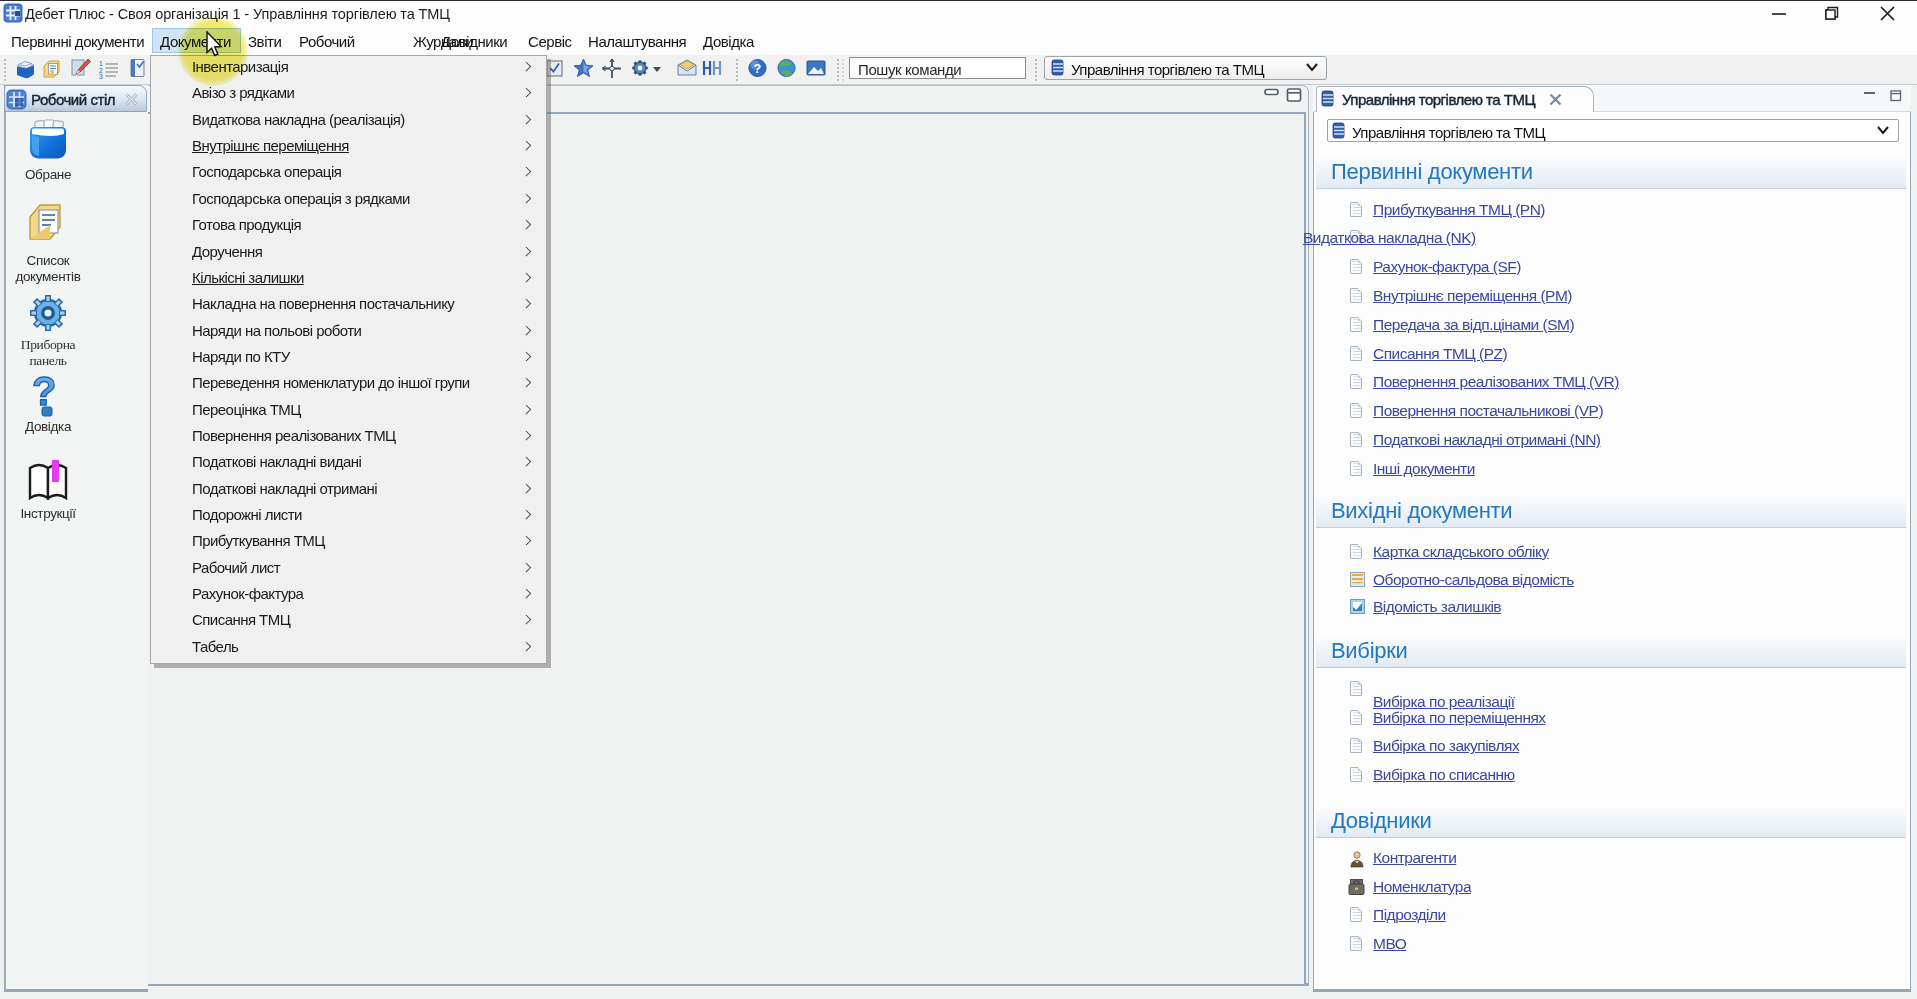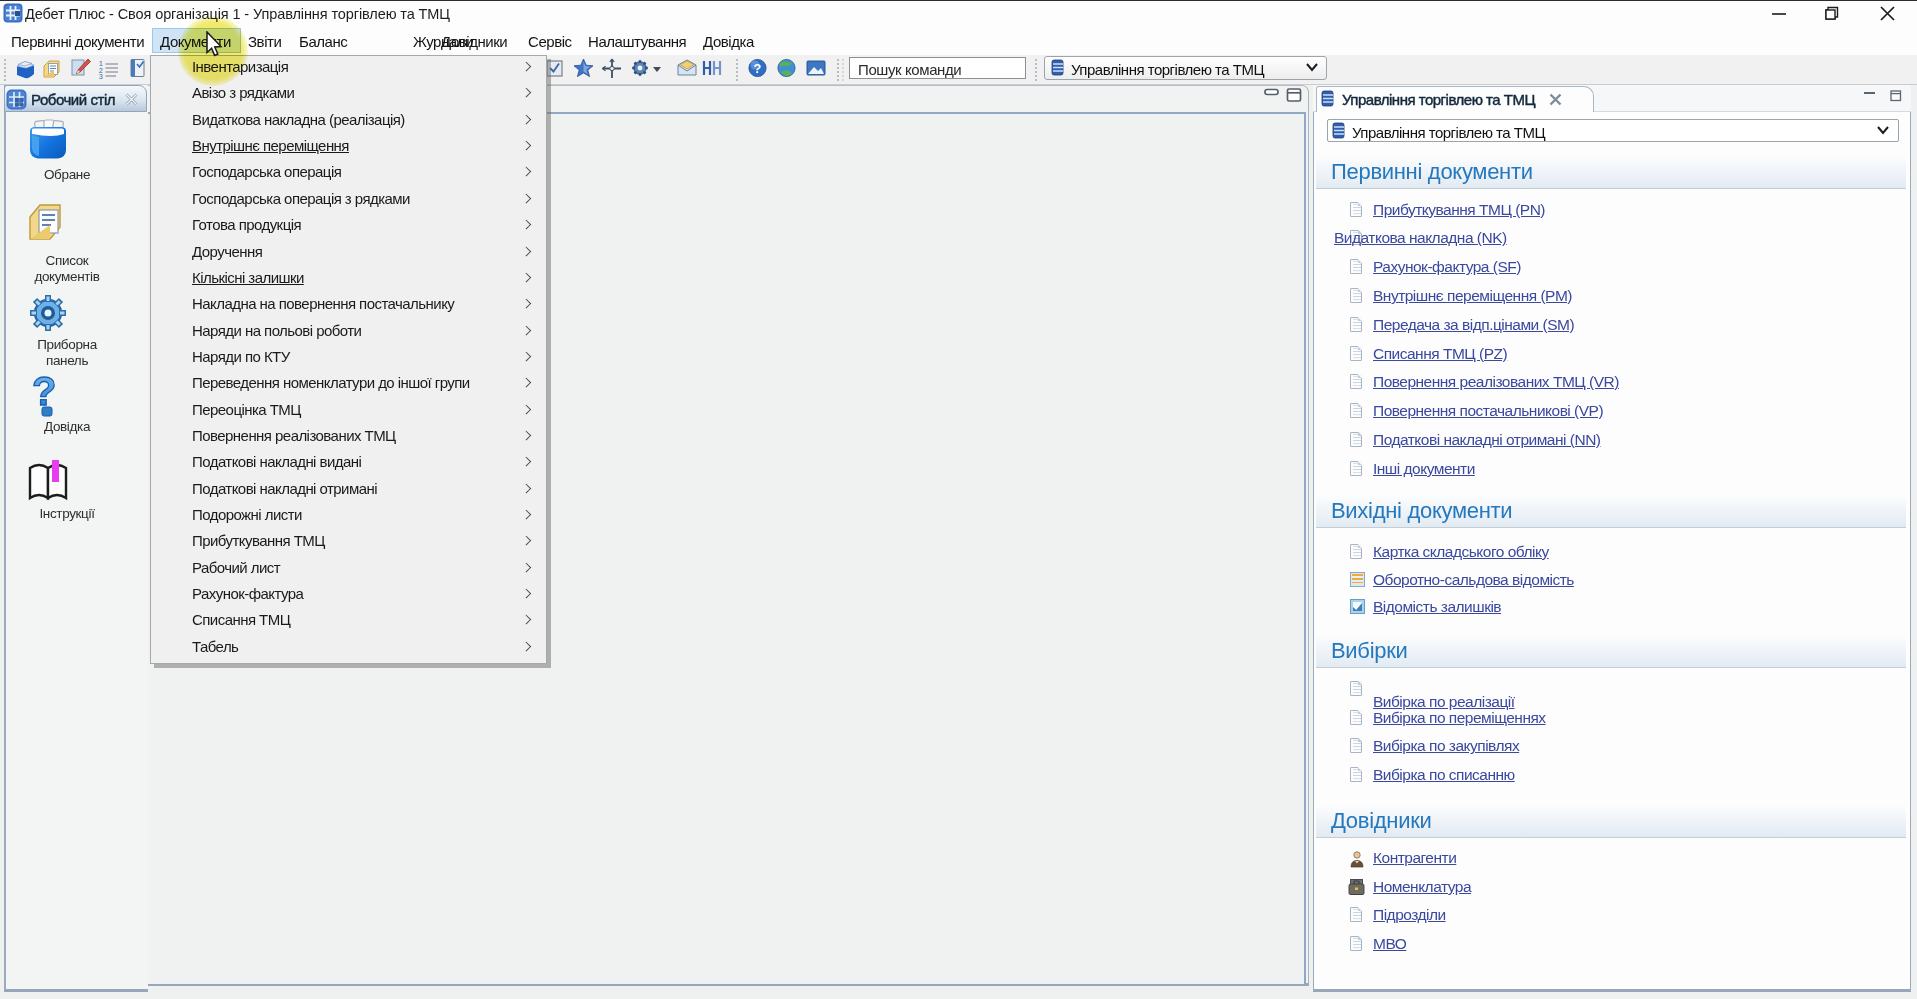--- a/index.html
+++ b/index.html
@@ -34,21 +34,21 @@
 .rlink { position:absolute; font-size:15.5px; color:#3a489e; text-decoration:underline; letter-spacing:-0.5px; }
 .ricon { position:absolute; width:13px; height:16px; }
 
 
 #dropdown { left:150px; top:55px; width:397px; height:609px; background:#f0f0f0; border:1px solid #a8a8a8;
   box-shadow:4px 4px 0px rgba(108,108,108,0.5); }
 .ditem { position:absolute; left:192px; font-size:15px; color:#1a1a1a; letter-spacing:-0.55px; }
 .darr { position:absolute; left:523px; width:6.5px; height:6.5px; border-right:1.9px solid #4a4a4a; border-top:1.9px solid #4a4a4a; transform:rotate(45deg); }
 
 
-.plabel { position:absolute; font-size:13.5px; color:#2e2e2e; width:96px; text-align:center; left:0; line-height:15.5px; letter-spacing:-0.35px;margin-left:19px; }
+.plabel { position:absolute; font-size:13.5px; color:#2e2e2e; width:96px; text-align:center; left:0; line-height:15.5px; letter-spacing:-0.35px; }
 
 .icon-doc { background:#fdfdfe; border:1px solid #a8b4c2; border-radius:1px;
   background-image:linear-gradient(#c5d0dc 1px, transparent 1px);
   background-size:80% 3.2px; background-position:2px 4px; background-repeat:repeat-y; width:12px !important; height:15px !important; }
 .icon-table { background:#d8e9f6; border:1px solid #8fa6bd; width:15px !important; height:15px !important; }
 .icon-table::after { content:""; position:absolute; left:1px; top:1px; right:1px; bottom:3px;
   background:repeating-linear-gradient(#f2ab30 0 2.2px, #e6eff8 2.2px 3.8px); }
 .icon-chart { background:#a8d3ec; border:1px solid #6e9cbf; width:15px !important; height:15px !important; }
 .icon-chart::after { content:""; position:absolute; left:2px; top:2px; width:9px; height:9px; background:#f4fafd;
   clip-path:polygon(0 55%, 35% 90%, 100% 10%, 100% 100%, 0 100%); background:#3f7fb5; }
@@ -77,21 +77,21 @@
   <path d="M 63 5 L 63 2.5 L 72.5 2.5 L 72.5 12 L 70 12" fill="#fff" stroke="#1c1c1c" stroke-width="1.4"></path>
   <rect x="61" y="5" width="9" height="9" fill="#fff" stroke="#1c1c1c" stroke-width="1.4"></rect>
   <path d="M 116 2 L 129 15 M 129 2 L 116 15" stroke="#1c1c1c" stroke-width="1.7"></path>
 </svg>
 
 <div class="abs" id="menubar"></div>
 <div class="abs" style="left:152px; top:28px; width:89px; height:25px; background:#cfe5f7; border:1px solid #9ec7e8;"></div>
 <div class="mitem" style="left:11px;">Первинні документи</div>
 <div class="mitem" style="left:160px;">Документи</div>
 <div class="mitem" style="left:248px;">Звіти</div>
-<div class="mitem" style="left:299px;">Баланс</div>
+<div class="mitem" style="left:299px;">Робочий</div>
 <div class="mitem" style="left:365px;margin-left:48px;">Журнали</div>
 <div class="mitem" style="left:441px;">Довідники</div>
 <div class="mitem" style="left:528px;">Сервіс</div>
 <div class="mitem" style="left:588px;">Налаштування</div>
 <div class="mitem" style="left:703px;">Довідка</div>
 
 <div class="abs" id="toolbar"></div>
 <svg class="abs" style="left:0; top:55px;" width="860" height="30" viewBox="0 0 860 30">
 
   <line x1="5" y1="4" x2="5" y2="26" stroke="#b9bdc2" stroke-width="2" stroke-dasharray="2 2"></line>
@@ -297,41 +297,41 @@
   <rect x="13" y="36" width="10" height="9" rx="2" fill="#2f7fc4" stroke="#1a5fae" stroke-width="1"></rect>
 </svg>
 <svg class="abs" style="left:25px; top:458px;" width="48" height="48" viewBox="0 0 48 48">
   <path d="M5 10 Q14 4 23 10 L23 40 Q14 34 5 40 Z" fill="#fdfdfd" stroke="#1c1c1c" stroke-width="2.4"></path>
   <path d="M41 10 Q32 4 23 10 L23 40 Q32 34 41 40 Z" fill="#fdfdfd" stroke="#1c1c1c" stroke-width="2.4"></path>
   <rect x="27" y="2" width="7" height="22" fill="#e63df0"></rect>
   <path d="M27 24 L30.5 20 L34 24 L34 2 L27 2 Z" fill="#e63df0"></path>
 </svg>
 <div class="plabel" style="top:167px;">Обране</div>
 <div class="plabel" style="top:253px;">Список<br>документів</div>
-<div class="plabel" style="top:337px;">Приборна<br>панель</div>
+<div class="plabel" style="top:337px;font-family:Liberation Serif, serif;">Приборна<br>панель</div>
 <div class="plabel" style="top:419px;">Довідка</div>
 <div class="plabel" style="top:506px;">Інструкції</div>
 
 <div class="sect" style="top:156px;">
     <span>Первинні документи</span>
   </div>
 <div class="sect" style="top:495px;">
     <span>Вихідні документи</span>
   </div>
 <div class="sect" style="top:635px;">
     <span>Вибірки</span>
   </div>
 <div class="sect" style="top:805px;">
     <span>Довідники</span>
   </div>
 
 <div class="ricon icon-doc" style="left:1350px; top:201.5px;"></div>
 <div class="rlink" style="left:1373px; top:200.5px;">Прибуткування ТМЦ (PN)</div>
 <div class="ricon icon-doc" style="left:1350px; top:230.3px;"></div>
-<div class="rlink" style="left:1334px; top:229.3px;text-align:center;">Видаткова накладна (NK)</div>
+<div class="rlink" style="left:1303px; top:229.3px;text-align:center;">Видаткова накладна (NK)</div>
 <div class="ricon icon-doc" style="left:1350px; top:259.1px;"></div>
 <div class="rlink" style="left:1373px; top:258.1px;">Рахунок-фактура (SF)</div>
 <div class="ricon icon-doc" style="left:1350px; top:287.9px;"></div>
 <div class="rlink" style="left:1373px; top:286.9px;">Внутрішнє переміщення (PM)</div>
 <div class="ricon icon-doc" style="left:1350px; top:316.7px;"></div>
 <div class="rlink" style="left:1373px; top:315.7px;">Передача за відп.цінами (SM)</div>
 <div class="ricon icon-doc" style="left:1350px; top:345.5px;"></div>
 <div class="rlink" style="left:1373px; top:344.5px;">Списання ТМЦ (PZ)</div>
 <div class="ricon icon-doc" style="left:1350px; top:374.3px;"></div>
 <div class="rlink" style="left:1373px; top:373.3px;">Повернення реалізованих ТМЦ (VR)</div>

